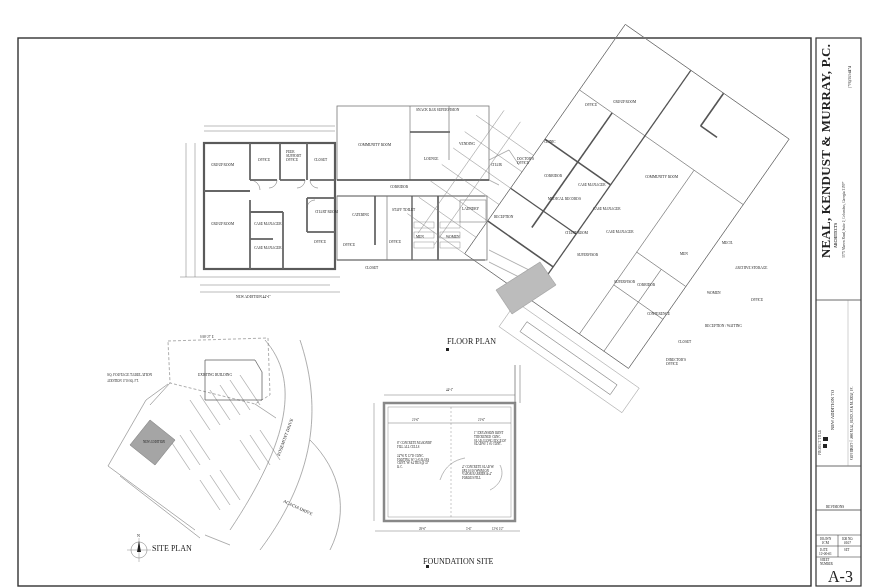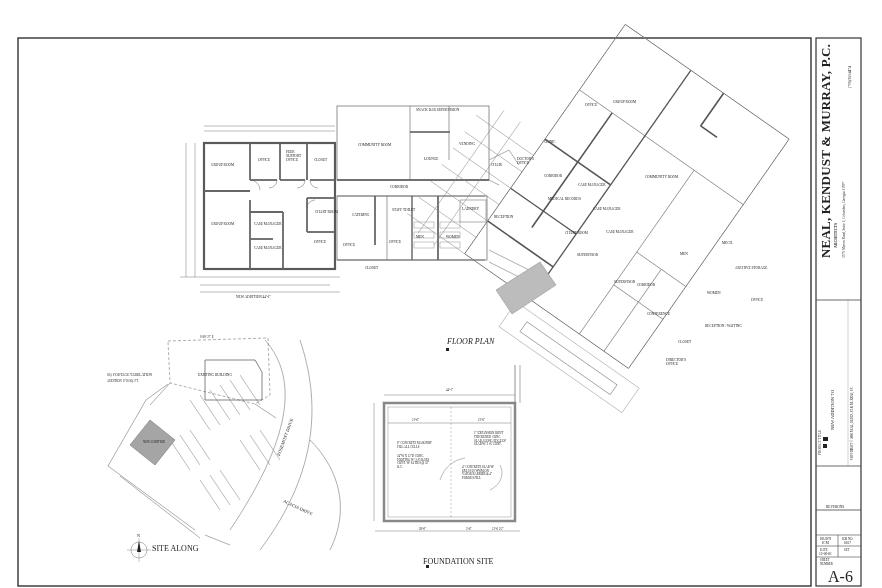--- a/index.html
+++ b/index.html
@@ -175,22 +175,22 @@
     <path d="M440 480 C445 465 455 460 465 458" stroke-width="0.5"></path>
     <path d="M500 465 C505 475 500 485 490 490" stroke-width="0.5"></path>
   </g>
 
   <rect x="446" y="348" width="3" height="3" fill="#222"></rect>
   <rect x="426" y="565" width="3" height="3" fill="#222"></rect>
   <rect x="823" y="437" width="5" height="4" fill="#222"></rect>
   <rect x="823" y="444" width="4" height="4" fill="#222"></rect>
 </svg>
 
-<div class="tb" style="left:447px;top:337px;font-size:8px;font-style:italic;">FLOOR PLAN</div>
-<div class="tb" style="left:152px;top:544px;font-size:8px;">SITE ALONG</div>
+<div class="tb" style="left:447px;top:337px;font-size:8px;">FLOOR PLAN</div>
+<div class="tb" style="left:152px;top:544px;font-size:8px;">SITE PLAN</div>
 <div class="tb" style="left:423px;top:557px;font-size:8px;">FOUNDATION SITE</div>
 
 <div class="tb" style="left:211px;top:163px;font-size:3.5px;">GROUP ROOM</div>
 <div class="tb" style="left:211px;top:222px;font-size:3.5px;">GROUP ROOM</div>
 <div class="tb" style="left:258px;top:158px;font-size:3.5px;">OFFICE</div>
 <div class="tb" style="left:286px;top:150px;font-size:3.5px;width:20px;line-height:4px;">PEER SUPPORT OFFICE</div>
 <div class="tb" style="left:314px;top:158px;font-size:3.5px;">CLOSET</div>
 <div class="tb" style="left:254px;top:222px;font-size:3.5px;">CASE MANAGER</div>
 <div class="tb" style="left:254px;top:246px;font-size:3.5px;">CASE MANAGER</div>
 <div class="tb" style="left:315px;top:210px;font-size:3.5px;">CHART ROOM</div>
@@ -267,13 +267,13 @@
 <div class="vtext" style="left:850px;top:460px;font-size:3px;">COPYRIGHT  ©  2001  NEAL,  KENDUST  &amp;  MURRAY, P.C.</div>
 <div class="tb" style="left:826px;top:505px;font-size:3.5px;">REVISIONS</div>
 <div class="tb" style="left:820px;top:537px;font-size:3px;">DRAWN</div>
 <div class="tb" style="left:822px;top:541px;font-size:3.5px;">JCM</div>
 <div class="tb" style="left:842px;top:537px;font-size:3px;">JOB NO.</div>
 <div class="tb" style="left:844px;top:541px;font-size:3.5px;">0107</div>
 <div class="tb" style="left:820px;top:548px;font-size:3px;">DATE</div>
 <div class="tb" style="left:819px;top:552px;font-size:3.5px;">12-06-01</div>
 <div class="tb" style="left:844px;top:548px;font-size:3px;">SET</div>
 <div class="tb" style="left:820px;top:559px;font-size:3px;width:20px;line-height:3.5px;">SHEET NUMBER</div>
-<div class="tb" style="left:828px;top:568px;font-size:16px;">A-6</div>
+<div class="tb" style="left:828px;top:568px;font-size:16px;">A-3</div>
 
 </body></html>

